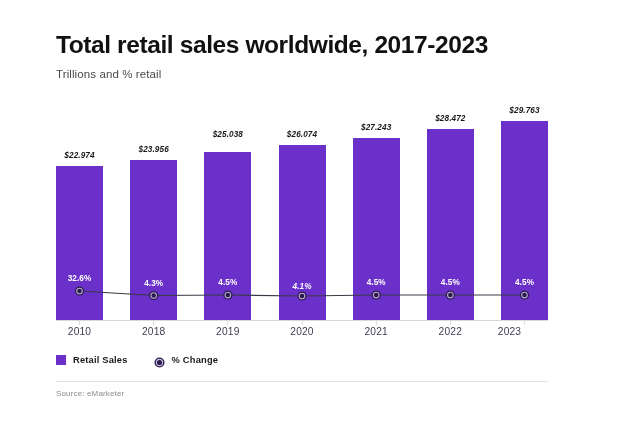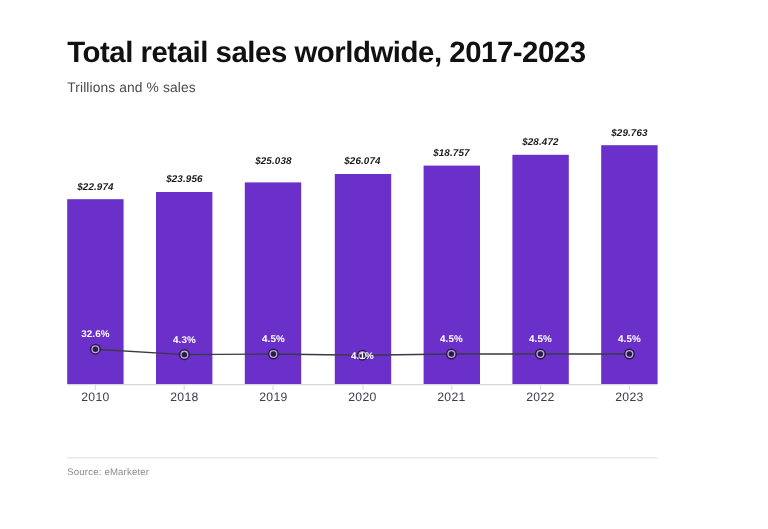--- a/index.html
+++ b/index.html
@@ -180,21 +180,21 @@
     letter-spacing: 0.15px;
   }
 </style>
 </head>
 <body>
 
 <div id="figure">
 
   <div id="header">
     <div id="chart-title">Total retail sales worldwide, 2017-2023</div>
-    <div id="chart-subtitle">Trillions and % sales</div>
+    <div id="chart-subtitle">Trillions and % retail</div>
   </div>
 
   <div id="plot">
     <div id="axis-baseline"></div>
     <div id="tick-layer">
         <div class="tick-mark" style="left: 23px;"></div>
         <div class="tick-mark" style="left: 97.1667px;"></div>
         <div class="tick-mark" style="left: 171.333px;"></div>
         <div class="tick-mark" style="left: 245.5px;"></div>
         <div class="tick-mark" style="left: 319.667px;"></div>
@@ -213,21 +213,21 @@
         <div class="bar-group" style="left: 148.333px;">
           <div class="bar" style="height: 167.679px; background: rgb(106, 48, 201);"></div>
           <div class="bar-value" style="bottom: 181px;">$25.038</div>
         </div>
         <div class="bar-group" style="left: 222.5px;">
           <div class="bar" style="height: 174.617px; background: rgb(106, 48, 201);"></div>
           <div class="bar-value" style="bottom: 180.617px;">$26.074</div>
         </div>
         <div class="bar-group" style="left: 296.667px;">
           <div class="bar" style="height: 182.446px; background: rgb(106, 48, 201);"></div>
-          <div class="bar-value" style="bottom: 188.446px;">$18.757</div>
+          <div class="bar-value" style="bottom: 188.446px;">$27.243</div>
         </div>
         <div class="bar-group" style="left: 370.833px;">
           <div class="bar" style="height: 190.676px; background: rgb(106, 48, 201);"></div>
           <div class="bar-value" style="bottom: 196.676px;">$28.472</div>
         </div>
         <div class="bar-group" style="left: 445px;">
           <div class="bar" style="height: 199.322px; background: rgb(106, 48, 201);"></div>
           <div class="bar-value" style="bottom: 205.322px;">$29.763</div>
         </div>
       </div>
@@ -266,34 +266,50 @@
         <g>
           <circle cx="468.5" cy="195.04761904761904" r="4.6" fill="#2b1b4d"></circle>
           <circle cx="468.5" cy="195.04761904761904" r="2.8" fill="none" stroke="#b9a8d6" stroke-width="1.1"></circle>
           <circle cx="468.5" cy="195.04761904761904" r="1.3" fill="#2b1b4d"></circle>
         </g>
       </svg>
     <div id="pct-layer">
         <div class="pct-label" style="left: -6.5px; top: 174px;">32.6%</div>
         <div class="pct-label" style="left: 67.6667px; top: 178.524px;">4.3%</div>
         <div class="pct-label" style="left: 141.833px; top: 178.048px;">4.5%</div>
-        <div class="pct-label" style="left: 216px; top: 192px;">4.1%</div>
+        <div class="pct-label" style="left: 216px; top: 182px; font-style: italic;">4.1%</div>
         <div class="pct-label" style="left: 290.167px; top: 178.048px;">4.5%</div>
         <div class="pct-label" style="left: 364.333px; top: 178.048px;">4.5%</div>
         <div class="pct-label" style="left: 438.5px; top: 178.048px;">4.5%</div>
       </div>
   </div>
 
   <div id="xaxis">
       <div class="xlabel" style="left: -14px;">2010</div>
       <div class="xlabel" style="left: 60.1667px;">2018</div>
       <div class="xlabel" style="left: 134.333px;">2019</div>
       <div class="xlabel" style="left: 208.5px;">2020</div>
       <div class="xlabel" style="left: 282.667px;">2021</div>
       <div class="xlabel" style="left: 356.833px;">2022</div>
-      <div class="xlabel" style="left: 431px;">2023</div>
+      <div class="xlabel" style="left: 416px;">2023</div>
     </div>
 
+  <div id="legend">
+    <div class="legend-item">
+      <span class="legend-swatch-square"></span>
+      <span class="legend-text">Retail Sales</span>
+    </div>
+    <div class="legend-item">
+      <span class="legend-swatch-marker">
+        <svg viewBox="0 0 11 11" width="11" height="11">
+          <circle cx="5.5" cy="5.5" r="5" fill="#2b1b4d"></circle>
+          <circle cx="5.5" cy="5.5" r="3.1" fill="none" stroke="#c9bddd" stroke-width="1.1"></circle>
+          <circle cx="5.5" cy="5.5" r="1.5" fill="#2b1b4d"></circle>
+        </svg>
+      </span>
+      <span class="legend-text">% Change</span>
+    </div>
+  </div>
 
   <div id="source-rule"></div>
   <div id="source-text">Source: eMarketer</div>
 
 </div>
 
 </body></html>

